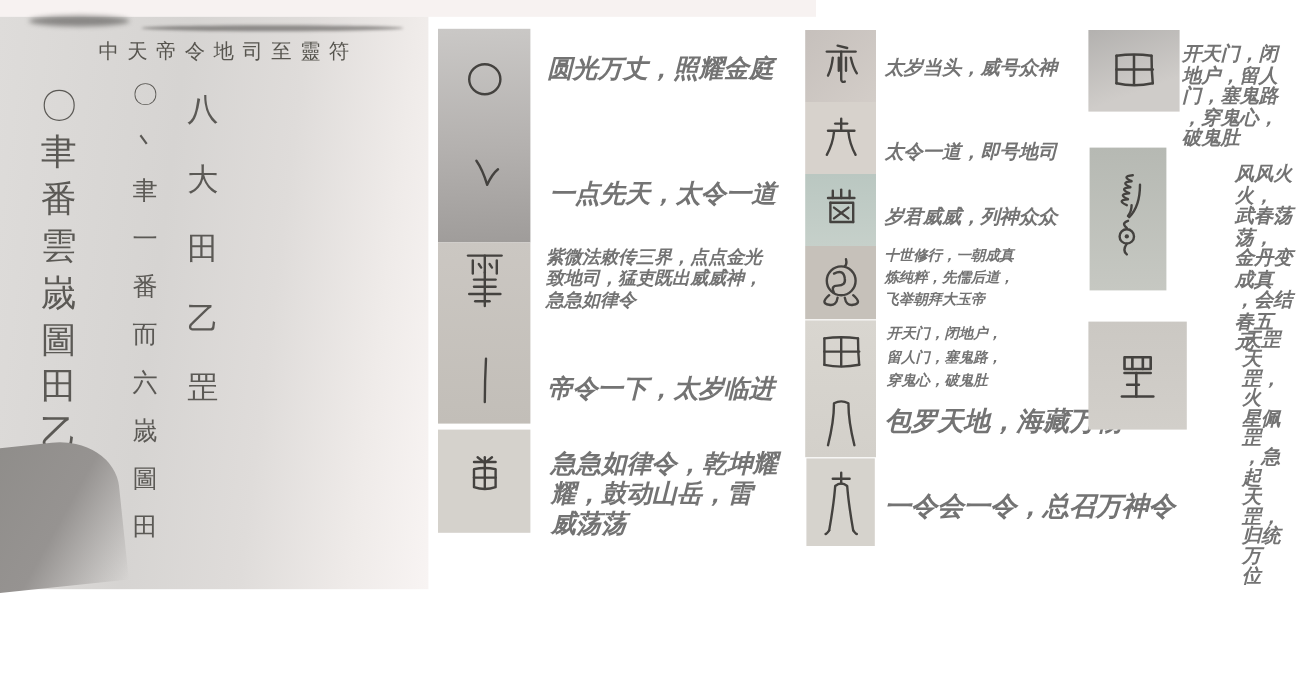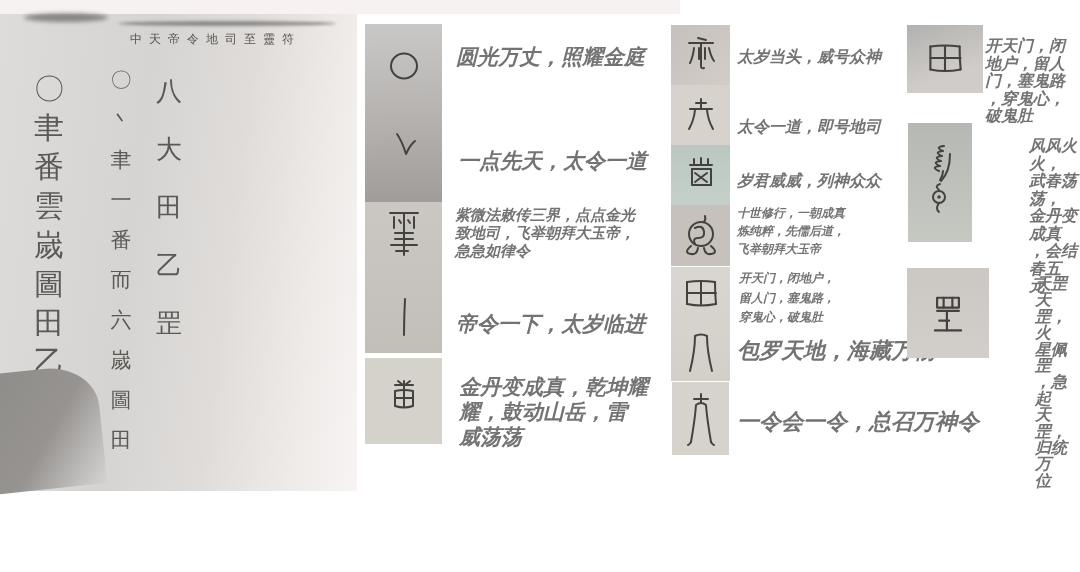--- a/index.html
+++ b/index.html
@@ -10,22 +10,22 @@
   
   .photo{position:absolute;left:0;top:14px;width:357px;height:477px;
     background:linear-gradient(97deg,#dedcda 0%,#d6d4d2 38%,#dfdcda 62%,#efebe9 84%,#f8f4f3 100%);}
   .photo-edge{position:absolute;top:7px;left:118px;width:218px;height:5px;border-radius:50%;
     background:rgba(62,60,58,.5);filter:blur(1.5px);}
   .photo-smudge{position:absolute;top:-1px;left:24px;width:84px;height:9px;border-radius:50%;
     background:rgba(70,68,66,.55);filter:blur(2px);}
   .photo-shadow{position:absolute;left:-8px;bottom:-4px;width:116px;height:120px;
     background:linear-gradient(125deg,#8e8c89 0%,#969391 55%,rgba(150,147,144,0) 100%);
     border-top-right-radius:52px 42px;transform:rotate(-6deg);transform-origin:bottom left;}
-  .photo-title{position:absolute;top:17px;left:82px;font-size:12px;letter-spacing:7px;
-    color:#57554f;white-space:nowrap;font-weight:500;margin-left:48px;}
+  .photo-title{position:absolute;top:17px;left:82px;font-size:17px;letter-spacing:7px;
+    color:#57554f;white-space:nowrap;font-weight:500;}
   .tal-col{position:absolute;white-space:pre-line;text-align:center;color:#5b5955;}
   .col-a{left:20px;top:55px;width:58px;font-size:30px;line-height:39px;}
   .col-b{left:100px;top:46px;width:42px;font-size:21px;line-height:40px;}
   .col-c{left:144px;top:48px;width:50px;font-size:26px;line-height:58px;}
 
   
   .tile{position:absolute;display:flex;align-items:center;justify-content:center;}
   .tile svg{display:block;}
   svg path, svg circle, svg ellipse, svg line{fill:none;stroke:#44423f;stroke-width:2;
     stroke-linecap:round;stroke-linejoin:round;}
@@ -152,24 +152,24 @@
         <path d="M26 3 l-5 4"></path>
       <path d="M11 13 Q20 11 29 13 L29 28 Q20 31 11 28 Z"></path>
       <path d="M20 13 V29"></path>
         <path d="M11 20 H29"></path>
     </svg>
   </div>
 
   <div class="cap scap-1">圆光万丈，照耀金庭</div>
   <div class="cap scap-2">一点先天，太令一道</div>
   <div class="cap scap-3">紫微法敕传三界，点点金光
-致地司，飞举朝拜大玉帝，
+致地司，猛吏既出威威神，
 急急如律令</div>
   <div class="cap scap-4">帝令一下，太岁临进</div>
-  <div class="cap scap-5">金丹变成真，乾坤耀
+  <div class="cap scap-5">急急如律令，乾坤耀
 耀，鼓动山岳，雷
 威荡荡</div>
 
   <div class="tile c3-1">
     <svg width="40" height="40" viewBox="0 0 40 40">
       <path d="M17 3 l8 2"></path>
       <path d="M8 8 H32"></path>
       <path d="M20 8 V31 q0 3 3 2"></path>
       <path d="M13 13 q-1 9 -4 15"></path>
         <path d="M18 13 v11"></path>

